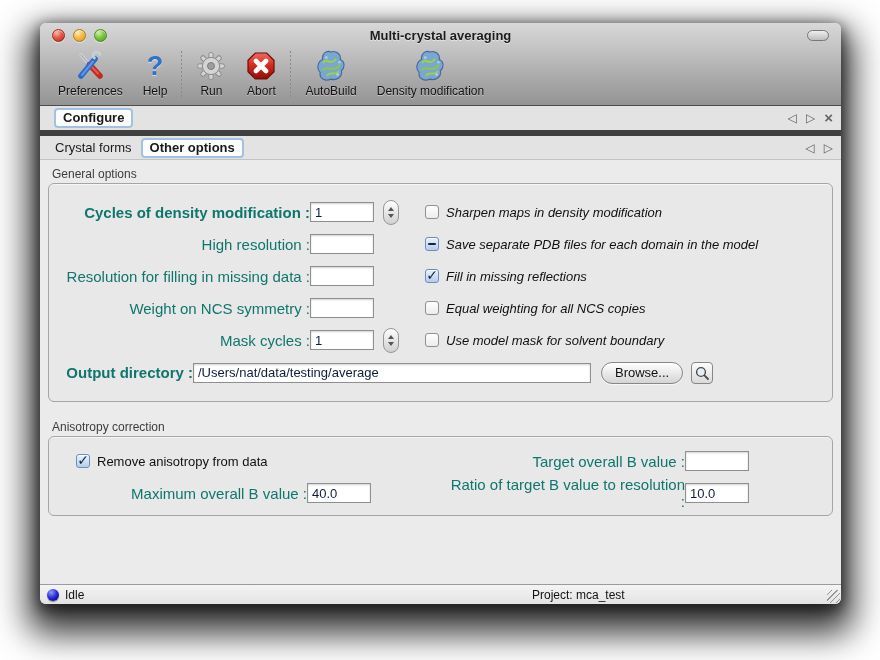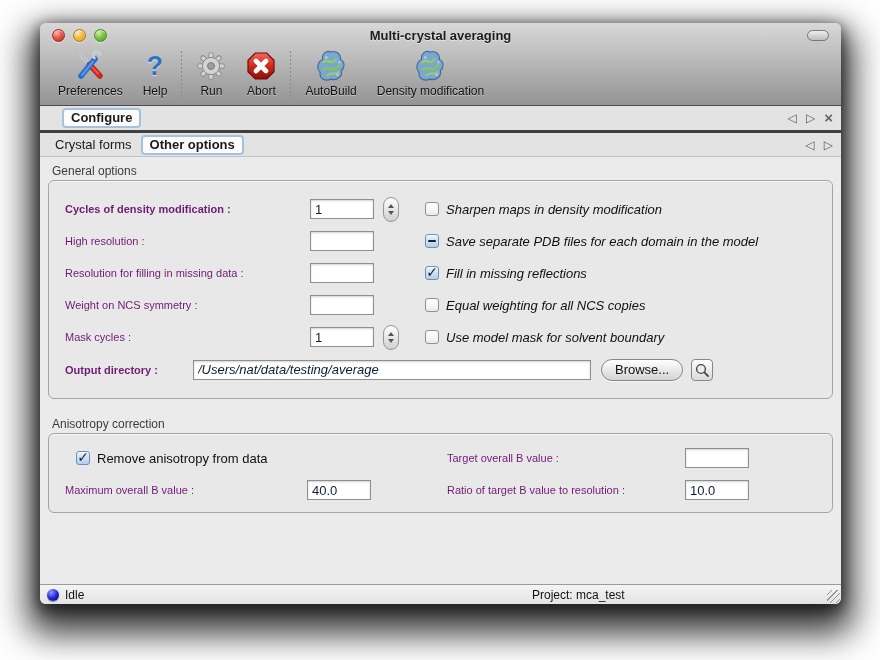--- a/index.html
+++ b/index.html
@@ -32,36 +32,36 @@
   .toolbar{height:57px;display:flex;align-items:flex-start;padding-left:8px;}
   .tool{display:flex;flex-direction:column;align-items:center;padding:1px 10px 0 10px;}
   .ticon{height:34px;display:flex;align-items:center;justify-content:center;}
   .tlabel{font-size:12px;color:#111;margin-top:1px;text-shadow:0 1px 0 rgba(255,255,255,.4);}
   .tsep{width:1px;height:48px;margin:3px 4px 0 4px;
     background-image:linear-gradient(#8a8a8a 2px,transparent 2px);background-size:1px 4px;}
   .helpicon{font-size:27px;font-weight:bold;color:#2f72c8;line-height:30px;
     text-shadow:0 1px 1px rgba(255,255,255,.6);}
   
   .tabrow{background:#e3e3e3;display:flex;align-items:center;position:relative;}
-  .tabrow1{flex:0 0 24px;border-bottom:3px solid #404040;padding-left:22px;}
+  .tabrow1{flex:0 0 24px;border-bottom:6px solid #404040;padding-left:14px;}
   .tabrow2{flex:0 0 23px;border-bottom:1px solid #c2c2c2;padding-left:6px;}
   .tab{font-size:13px;color:#1a1a1a;padding:1px 9px 2px 9px;white-space:nowrap;}
   .tab.active{background:#fcfcfc;border:2px solid #a3c1e0;border-radius:4px;font-weight:bold;padding:0 7px 1px 7px;}
   .tabnav{position:absolute;right:8px;top:0;bottom:0;display:flex;align-items:center;gap:9px;}
   .navglyph{font-size:12px;color:#5f5f5f;line-height:1;}
   .navglyph.close{font-size:15px;font-weight:bold;color:#666;margin-top:-2px;}
   
   .content{flex:1;background:#ebebeb;padding:4px 8px 0 8px;position:relative;}
   .seclabel{font-size:12px;color:#3c3c3c;margin:3px 0 2px 4px;}
   .groupbox{border:1px solid #a5a5a5;border-radius:6px;background:#e8e8e8;
     box-shadow:inset 0 1px 0 rgba(255,255,255,.55);}
   .gb1{height:219px;padding:17px 0 0 16px;box-sizing:border-box;}
   .gb2{height:80px;padding:13px 0 0 16px;box-sizing:border-box;margin-top:2px;}
   .frow{display:flex;align-items:center;height:22px;margin-bottom:10px;}
-  .flabel{font-size:11px;color:#701a75;}
+  .flabel{font-size:15px;color:#0f766e;text-align:right;}
   .w245{width:245px;flex:0 0 245px;}
   .b{font-weight:bold;}
   .inwrap{width:95px;flex:0 0 95px;display:flex;align-items:center;}
   .txt{height:20px;border:1px solid #8f8f8f;background:#fff;color:#0e1d3a;
     font-family:"Liberation Sans","DejaVu Sans",sans-serif;font-size:13px;padding:0 4px;
     box-shadow:inset 0 1px 2px rgba(0,0,0,.18);box-sizing:border-box;outline:none;}
   .txt.small{width:64px;}
   .spinner{width:16px;height:25px;margin-left:9px;border:1px solid #979797;border-radius:8px;
     background:linear-gradient(#fefefe,#d0d0d0);display:flex;flex-direction:column;
     align-items:center;justify-content:center;gap:3px;box-sizing:border-box;}
@@ -70,21 +70,21 @@
   .cbgroup{display:flex;align-items:center;margin-left:20px;font-style:italic;}
   .cb{width:14px;height:14px;border:1px solid #8f8f8f;border-radius:3px;box-sizing:border-box;
     background:linear-gradient(#ffffff,#ececec);display:inline-flex;align-items:center;justify-content:center;
     box-shadow:inset 0 1px 1px rgba(255,255,255,.8);flex:0 0 14px;}
   .cb.checked,.cb.mixed{background:linear-gradient(#eaf2fc,#b4cdea);border-color:#6a8fbd;}
   .cb.checked::after{content:"✓";font-size:14px;font-weight:bold;color:#14223c;line-height:1;margin-top:-3px;}
   .cb.mixed::after{content:"";width:8px;height:2px;background:#14223c;border-radius:1px;}
   .cblabel{font-size:13px;color:#101010;margin-left:7px;white-space:nowrap;}
   .outrow{display:flex;align-items:center;height:23px;margin-top:7px;}
   .outlabel{width:128px;flex:0 0 128px;}
-  .outinput{width:398px;font-style:italic;}
+  .outinput{width:398px;}
   .browse{height:22px;margin-left:10px;padding:0 13px;border-radius:11px;border:1px solid #878787;
     background:linear-gradient(#ffffff,#d4d4d4);font-family:"Liberation Sans","DejaVu Sans",sans-serif;
     font-size:13px;color:#111;box-shadow:0 1px 1px rgba(255,255,255,.7),inset 0 1px 0 #fff;}
   .magbtn{width:22px;height:22px;margin-left:8px;border-radius:4px;border:1px solid #878787;
     background:linear-gradient(#fdfdfd,#dadada);display:flex;align-items:center;justify-content:center;padding:0;}
   .anirow{display:flex;align-items:center;height:22px;margin-bottom:10px;}
   .acol1{display:flex;align-items:center;width:322px;flex:0 0 322px;}
   .acol1 .pad{width:11px;flex:0 0 11px;}
   .alabel1{width:242px;flex:0 0 242px;}
   .acol2{display:flex;align-items:center;margin-left:20px;}

